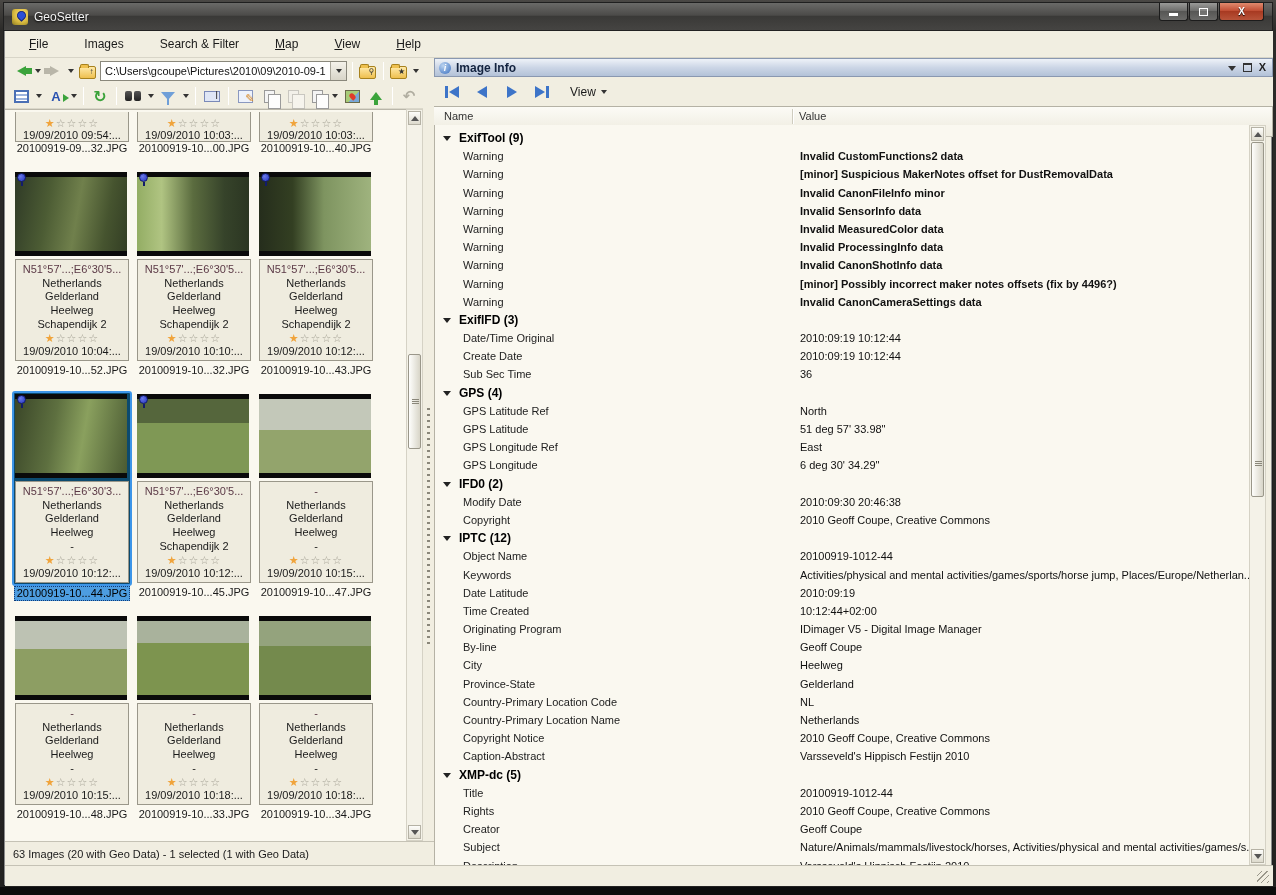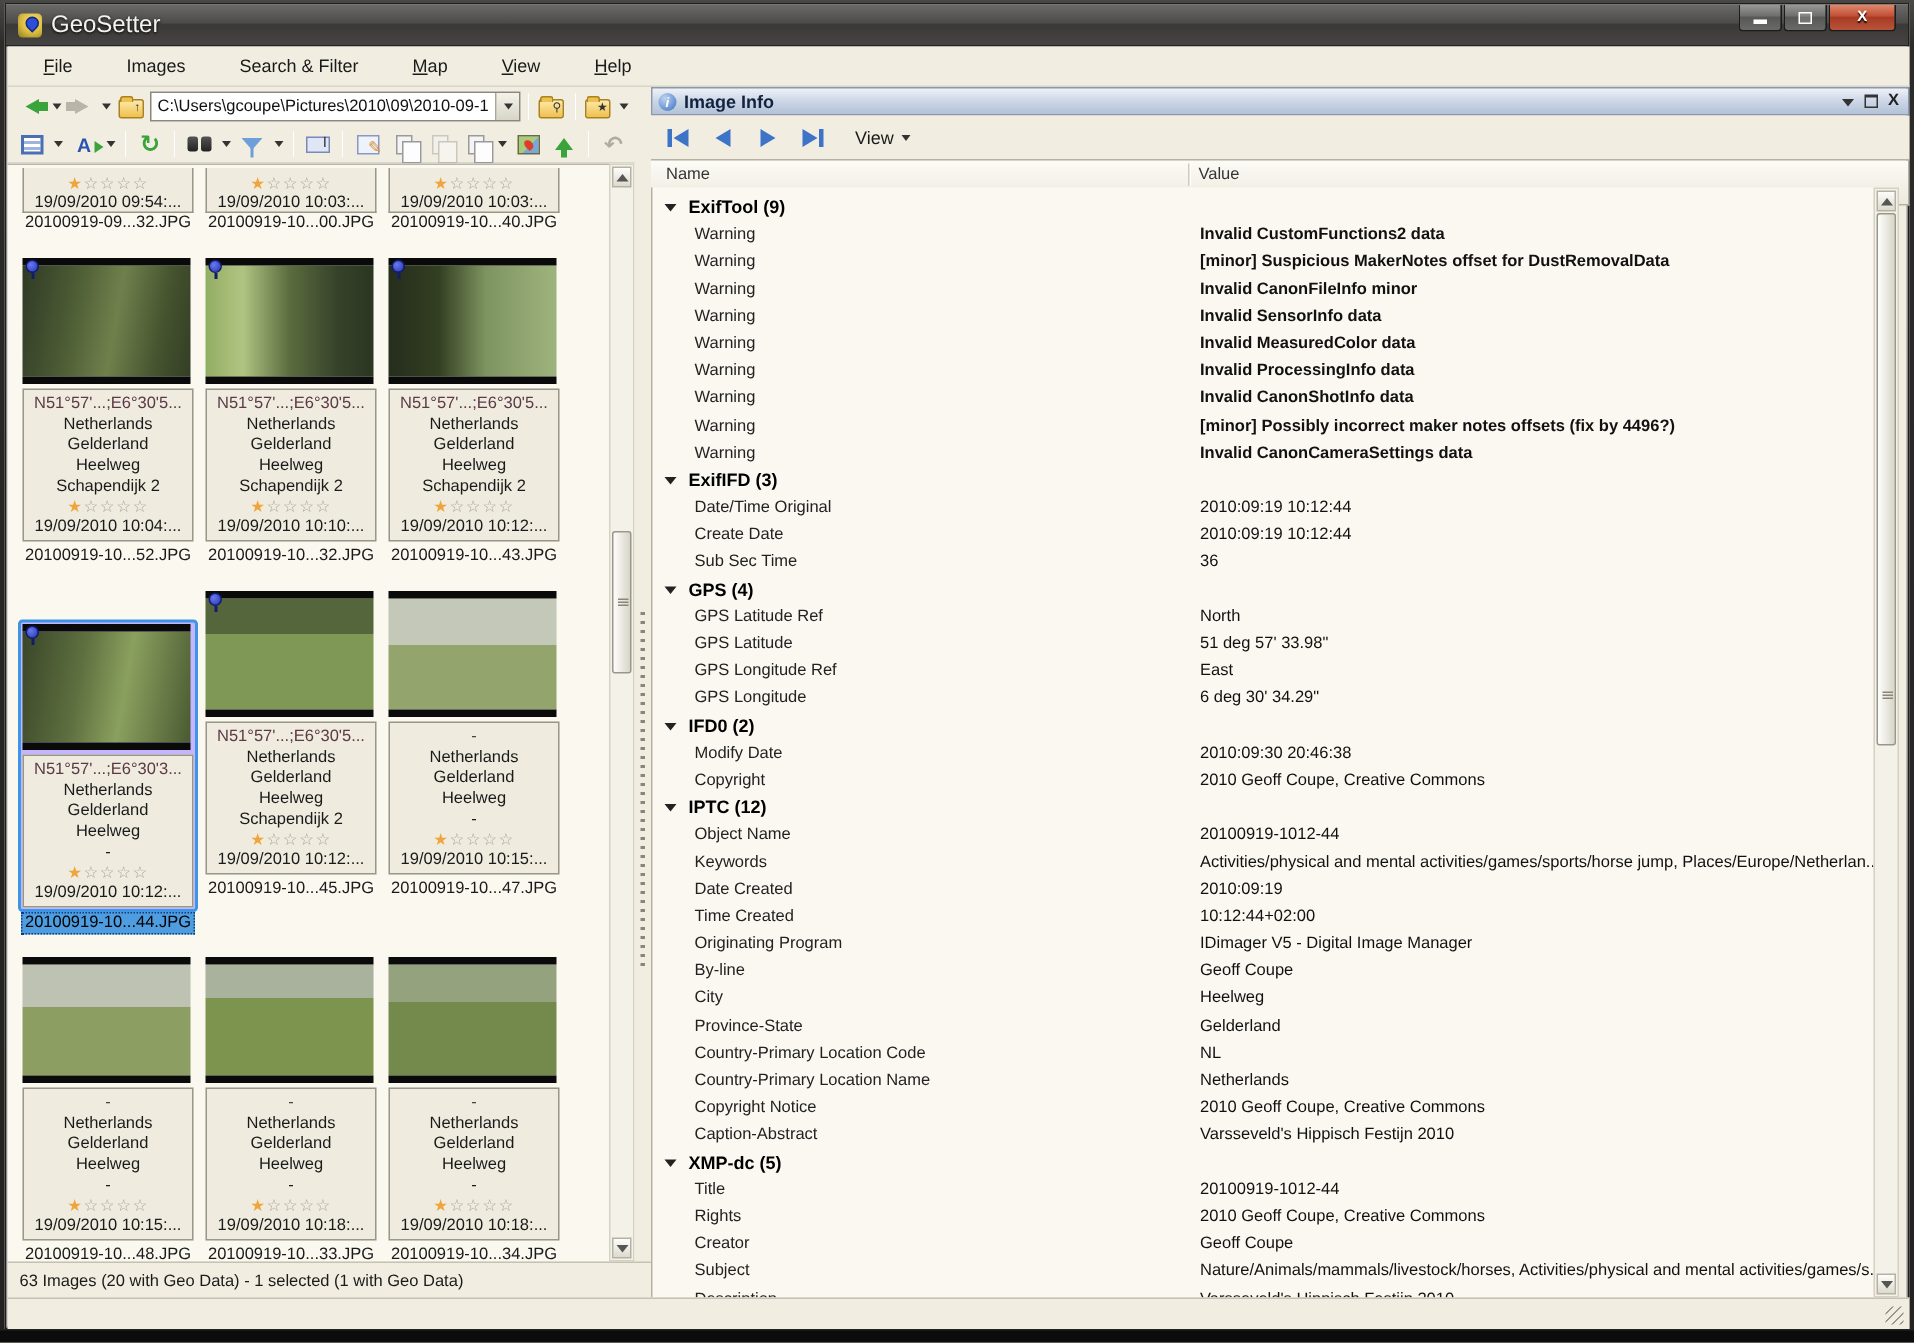--- a/index.html
+++ b/index.html
@@ -5,21 +5,21 @@
   * { margin:0; padding:0; box-sizing:border-box; }
   html,body { width:1276px; height:895px; overflow:hidden; }
   body { font-family:"Liberation Sans","DejaVu Sans",sans-serif; font-size:11px; color:#1a1a1a; background:#2e2d2b; position:relative; }
   .desktop { position:absolute; inset:0; background:linear-gradient(180deg,#4a4845 0,#2c2b29 30px,#232221 100%); }
   .window { position:absolute; left:3px; top:2px; width:1270px; height:884px; background:#f1eee1; border:1px solid #1f1f1f; box-shadow:inset 0 0 0 1px #8a8a8a; }
 
   
   .titlebar { position:absolute; left:0; top:0; width:100%; height:28px; background:linear-gradient(180deg,#6a6a68 0,#4c4b49 45%,#3a3937 50%,#454442 100%); border-bottom:1px solid #222; display:flex; align-items:center; padding-left:8px; }
   .app-icon { width:16px; height:16px; border-radius:3px; background:radial-gradient(circle at 60% 35%,#ffe27a 0,#d8b93f 55%,#8a7a20 100%); position:relative; margin-right:6px; }
   .app-icon:after { content:""; position:absolute; left:5px; top:2px; width:7px; height:7px; border-radius:50% 50% 50% 0; transform:rotate(-45deg); background:#2c4fd8; border:1px solid #15257a; }
-  .title-text { color:#f2f2f2; font-size:16px; text-shadow:0 1px 2px #000; }
+  .title-text { color:#f2f2f2; font-size:12px; text-shadow:0 1px 2px #000; }
   .winbtns { position:absolute; right:8px; top:0; display:flex; }
   .winbtn { width:29px; height:18px; border:1px solid #1c1c1c; border-top:none; border-radius:0 0 3px 3px; background:linear-gradient(180deg,#9a9a98 0,#6e6e6c 45%,#575755 50%,#6a6a68 100%); color:#fff; display:flex; align-items:center; justify-content:center; margin-left:1px; font-size:10px; text-shadow:0 1px 1px #000; }
   .winbtn.close { width:45px; background:linear-gradient(180deg,#e08a6e 0,#c14f35 45%,#a83a22 50%,#b8543a 100%); font-weight:bold; }
   .glyph-min { width:9px; height:3px; background:#fff; margin-top:6px; }
   .glyph-max { width:9px; height:8px; border:1px solid #fff; background:rgba(255,255,255,.15); }
 
   
   .menubar { position:absolute; left:1px; top:28px; width:1268px; height:27px; background:#f1eee1; border-bottom:1px solid #d8d5c8; display:flex; align-items:center; padding-left:14px; gap:16px; }
   .menu-item { padding:3px 10px; font-size:12px; color:#1a1a1a; }
   .menu-item u { text-decoration:underline; }
@@ -76,21 +76,21 @@
   .splitter { position:absolute; left:419px; top:55px; width:11px; height:783px; background:#f1eee1; }
   .splitter .dots { position:absolute; left:4px; top:350px; width:3px; height:240px; background:repeating-linear-gradient(180deg,#8a877a 0 2px,transparent 2px 6px); }
 
   
   .thumb-grid { display:flex; gap:4px; }
   .pcell,.tcell { width:118px; display:flex; flex-direction:column; align-items:center; }
   .meta-cut { width:114px; height:30px; overflow:hidden; border:1px solid #9a978a; border-top:none; background:#efecdf; display:flex; flex-direction:column; justify-content:flex-end; align-items:center; }
   .fname { height:15px; font-size:11px; color:#1a1a1a; margin-top:0; white-space:nowrap; }
   .fname.selected { background:#4d9de0; color:#000; border:1px dotted #103a78; padding:0 2px; }
   .cellbox { border:2px solid transparent; border-radius:3px; padding:1px; }
-  .cellbox.selected { border-color:#3d95e8; background:#c4b5fd;margin-top:22px; }
+  .cellbox.selected { border-color:#3d95e8; background:#0c4a6e; }
   .photo { width:112px; height:84px; border-top:5px solid #0a0a0a; border-bottom:5px solid #0a0a0a; background:#6a7a4a; position:relative; }
   .pin { position:absolute; left:2px; top:-4px; width:9px; height:9px; border-radius:50%; background:radial-gradient(circle at 35% 35%,#6a7ae8,#2433c0); border:1px solid #121c6a; }
   .pin:after { content:""; position:absolute; left:3px; top:8px; width:2px; height:4px; background:#121c6a; }
   .metabox { width:114px; height:102px; border:1px solid #9a978a; background:#efecdf; margin-top:3px; text-align:center; display:flex; flex-direction:column; justify-content:space-evenly; padding:1px 0; }
   .mline { font-size:11px; line-height:12px; color:#1a1a1a; white-space:nowrap; overflow:hidden; }
   .mline.coords { color:#5b3946; }
   .stars { font-size:11px; line-height:12px; letter-spacing:1px; }
   .star-on { color:#f0a43c; } .star-off { color:#a8a598; }
   .scene-forest  { background:linear-gradient(100deg,#2f3a26 0,#4c5c34 30%,#70804c 55%,#46542f 80%,#333e24 100%); }
   .scene-alley   { background:linear-gradient(90deg,#93ad64 0,#b0c482 22%,#5b6c3f 50%,#36432a 78%,#2b3622 100%); }
@@ -579,21 +579,21 @@
         </div>
         <div class="irow">
           <span class="ilabel">Object Name</span>
           <span class="ivalue">20100919-1012-44</span>
         </div>
         <div class="irow">
           <span class="ilabel">Keywords</span>
           <span class="ivalue">Activities/physical and mental activities/games/sports/horse jump, Places/Europe/Netherlan...</span>
         </div>
         <div class="irow">
-          <span class="ilabel">Date Created</span>
+          <span class="ilabel">Date Latitude</span>
           <span class="ivalue">2010:09:19</span>
         </div>
         <div class="irow">
           <span class="ilabel">Time Created</span>
           <span class="ivalue">10:12:44+02:00</span>
         </div>
         <div class="irow">
           <span class="ilabel">Originating Program</span>
           <span class="ivalue">IDimager V5 - Digital Image Manager</span>
         </div>

